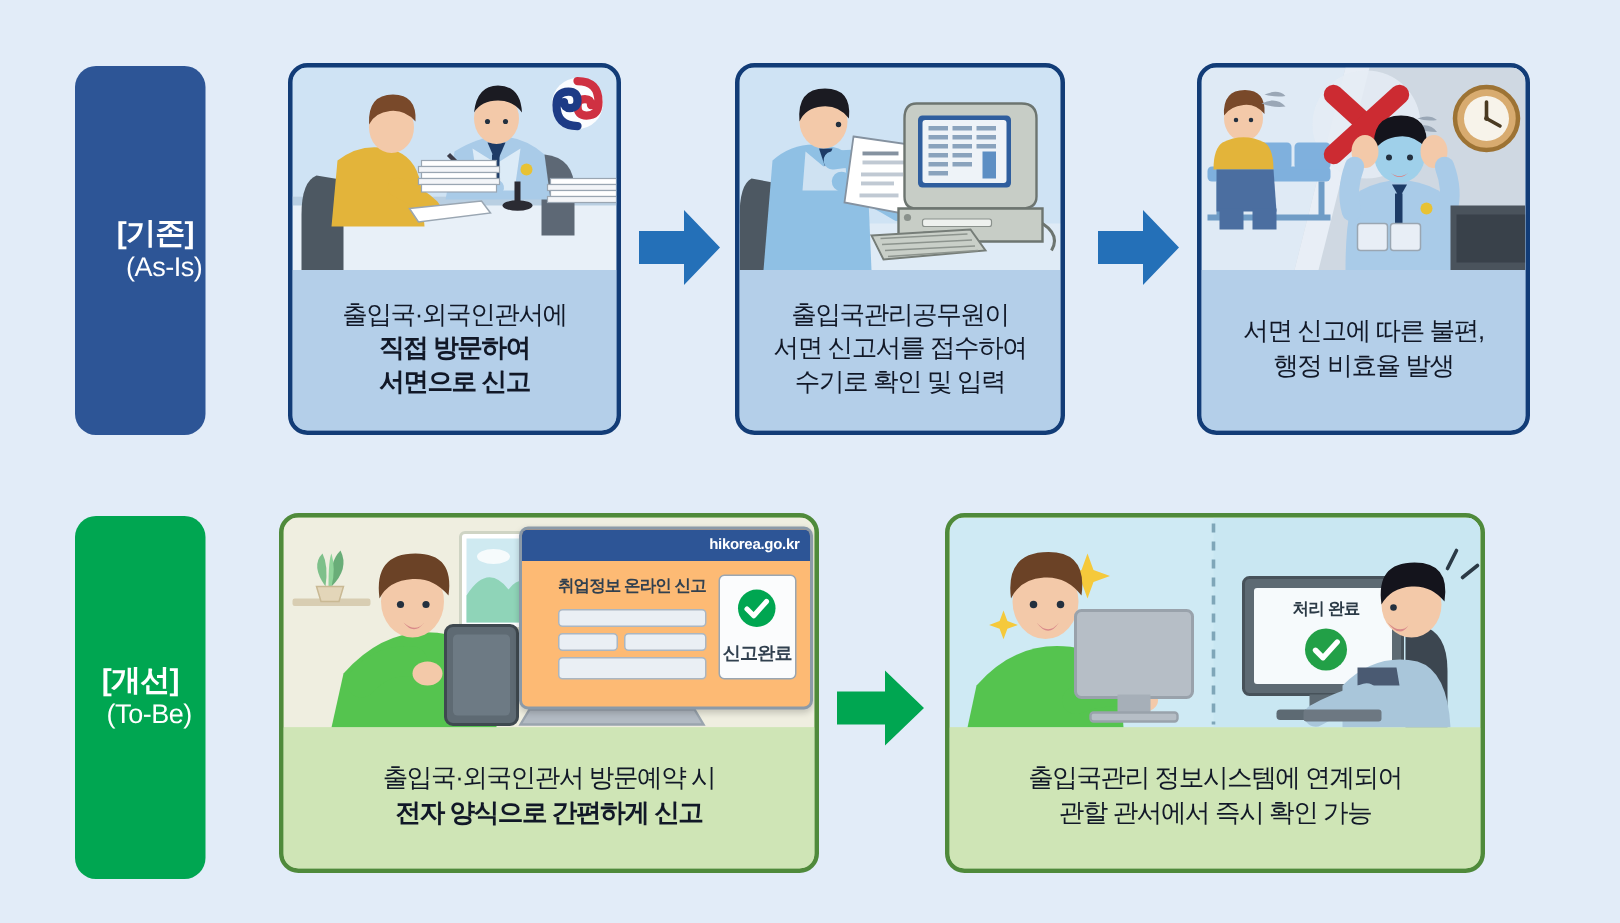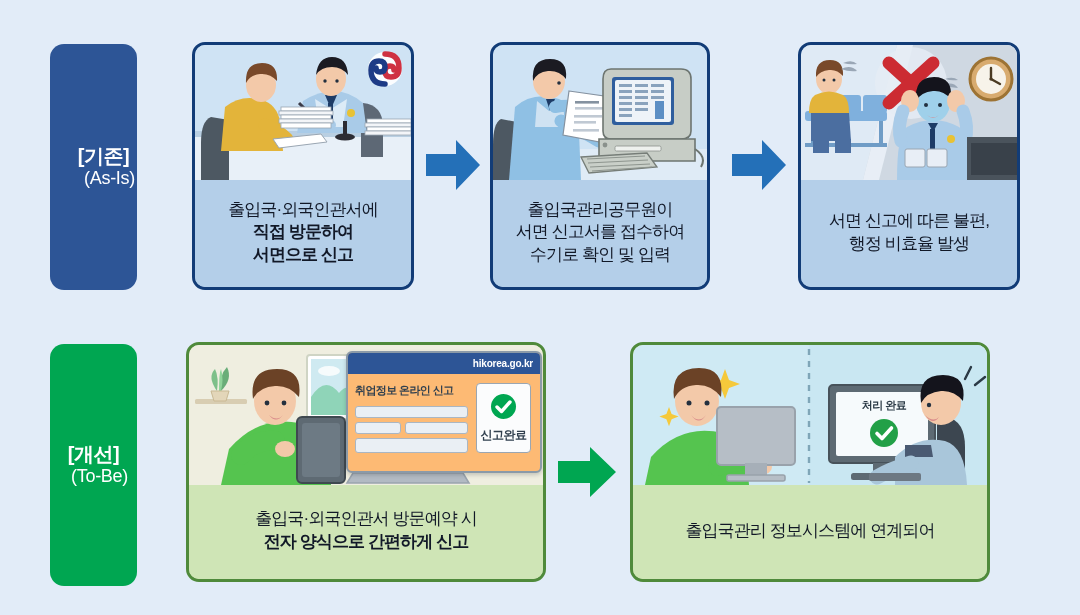--- a/index.html
+++ b/index.html
@@ -368,21 +368,21 @@
 
       <div style="
            position:absolute; left:157px; top:6px; width:196px; height:122px;
            background:#fdba74; border:2px solid #8b9aa8; border-radius:6px;
            box-shadow:0 2px 4px rgba(0,0,0,0.18); overflow:hidden;">
         <div style="
              height:21px; background:#2d5596; display:flex; align-items:center;
              justify-content:flex-end; padding-right:7px;">
           <span style="color:#ffffff; font-size:10px; font-weight:bold; letter-spacing:-0.2px;">hikorea.go.kr</span>
         </div>
-        <div style="display:flex; padding:9px 9px 0 7px; gap:8px;">
+        <div style="display:flex; padding:9px 9px 0 24px; gap:8px;">
           <div style="flex:1 1 auto;">
             <div style="font-size:11px; font-weight:bold; color:#31404f; letter-spacing:-0.6px; margin-bottom:8px; white-space:nowrap;">취업정보 온라인 신고</div>
             <div style="height:12px; background:#eaeff4; border:1px solid #aab6c2; border-radius:3px; margin-bottom:4px;"></div>
             <div style="display:flex; gap:4px; margin-bottom:4px;">
               <div style="flex:1; height:12px; background:#eaeff4; border:1px solid #aab6c2; border-radius:3px;"></div>
               <div style="flex:1.4; height:12px; background:#eaeff4; border:1px solid #aab6c2; border-radius:3px;"></div>
             </div>
             <div style="height:15px; background:#eaeff4; border:1px solid #aab6c2; border-radius:3px;"></div>
           </div>
           <div style="
@@ -474,16 +474,17 @@
         <span style="display:block;">
           <svg width="30" height="30" viewBox="0 0 30 30">
             <circle cx="15" cy="15" r="14" fill="#22a047"></circle>
             <path d="M8 15.5 L13 20.5 L22.5 10" stroke="#ffffff" stroke-width="3.6" fill="none" stroke-linecap="round" stroke-linejoin="round"></path>
           </svg>
         </span>
       </div>
     </div>
     <div class="panel-caption">
       <span class="cap-line">출입국관리 정보시스템에 연계되어</span>
+      <span class="cap-line">관할 관서에서 즉시 확인 가능</span>
     </div>
   </div>
 
 </div>
 
 </body></html>

